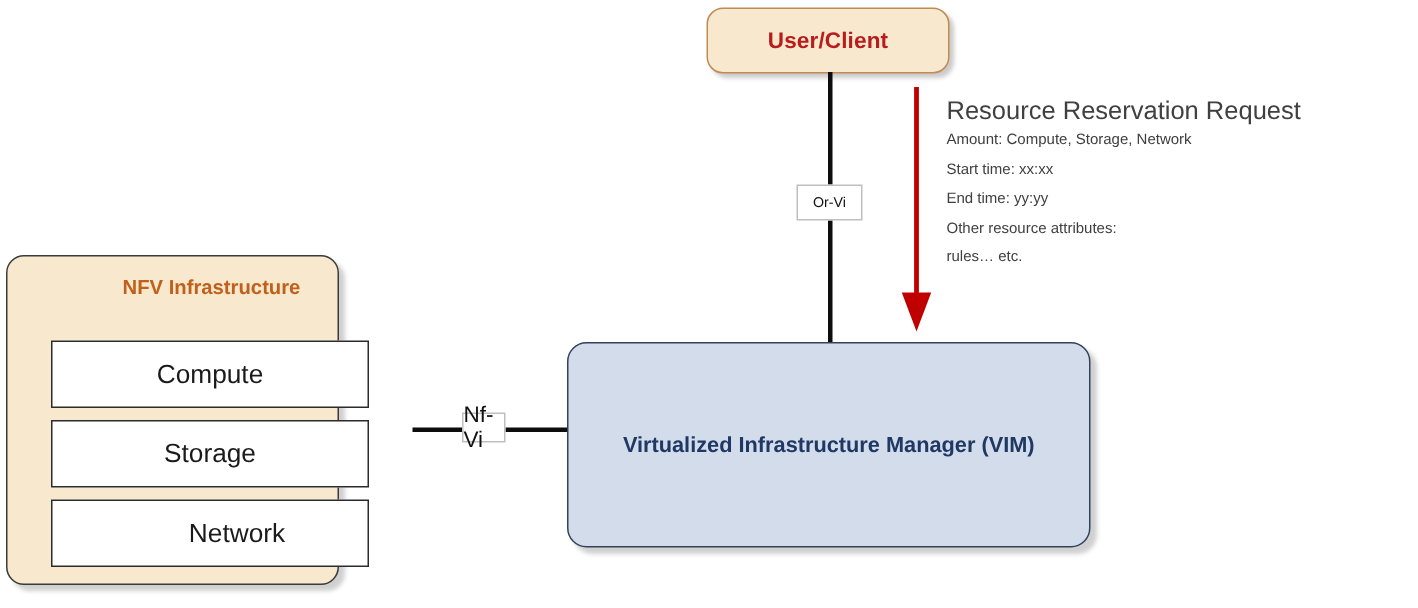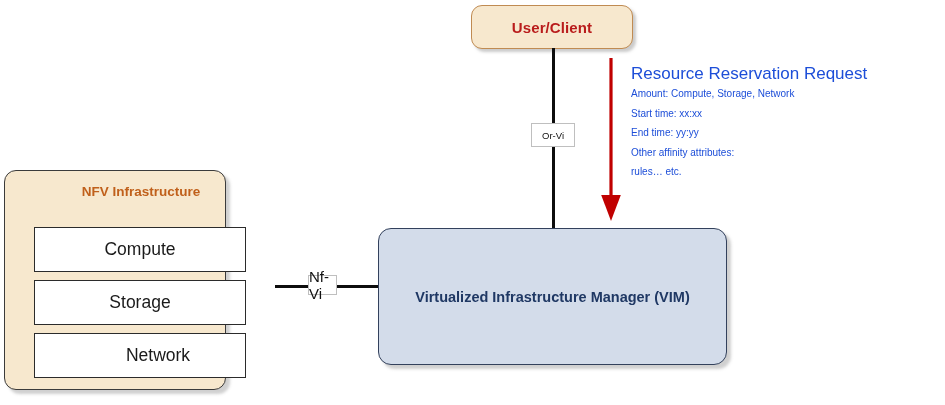--- a/index.html
+++ b/index.html
@@ -163,21 +163,21 @@
     width: 26px;
     height: 164px;
   }
 
   
   #annotation-block {
     position: absolute;
     left: 631px;
     top: 63px;
     width: 312px;
-    color: #1d4ed8;
+    color: #404040;
   }
   #annotation-title {
     font-size: 17px;
     line-height: 21px;
     white-space: nowrap;
   }
   .annotation-line {
     font-size: 10px;
     line-height: 19.5px;
     white-space: nowrap;
@@ -228,17 +228,17 @@
   <svg id="red-arrow" viewBox="0 0 26 164">
     <line x1="13" y1="0" x2="13" y2="140" stroke="#C00000" stroke-width="3.2"></line>
     <polygon points="13,163 3.2,137 22.8,137" fill="#C00000"></polygon>
   </svg>
 
   <div id="annotation-block">
     <div id="annotation-title">Resource Reservation Request</div>
     <div class="annotation-line">Amount: Compute, Storage, Network</div>
     <div class="annotation-line">Start time: xx:xx</div>
     <div class="annotation-line">End time: yy:yy</div>
-    <div class="annotation-line">Other affinity attributes:</div>
+    <div class="annotation-line">Other resource attributes:</div>
     <div class="annotation-line">rules… etc.</div>
   </div>
 
 </div>
 
 </body></html>

